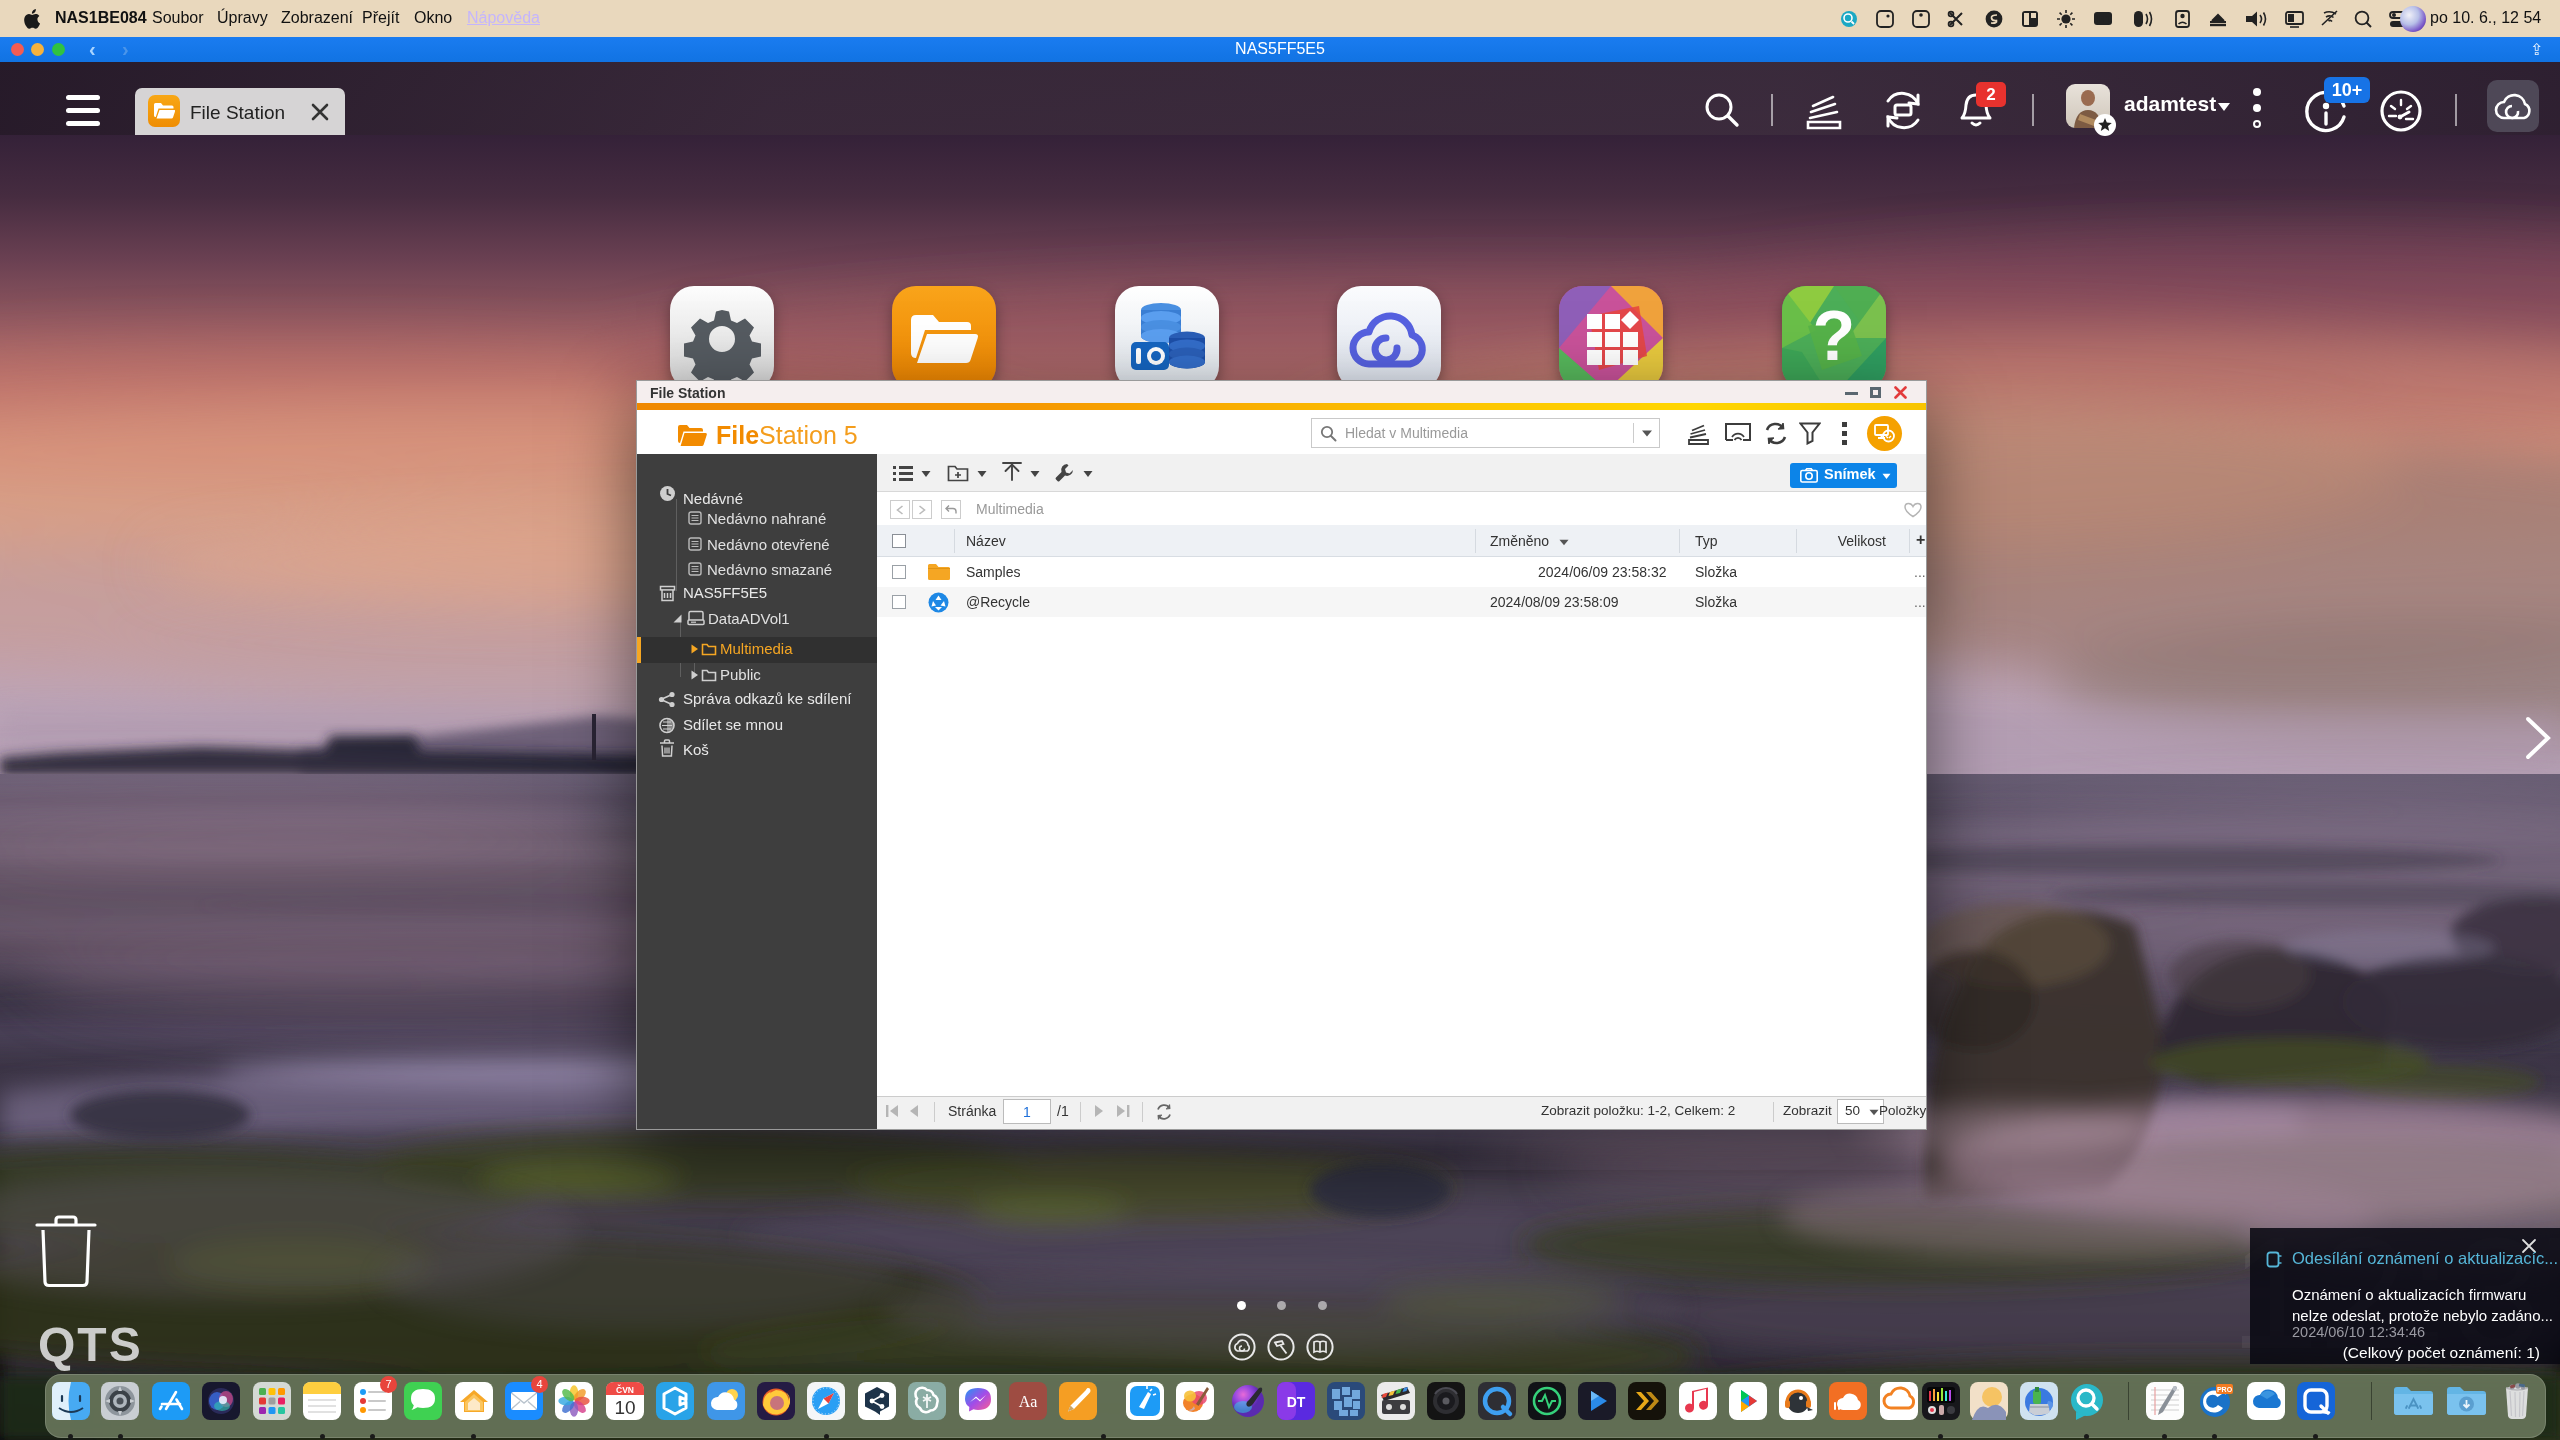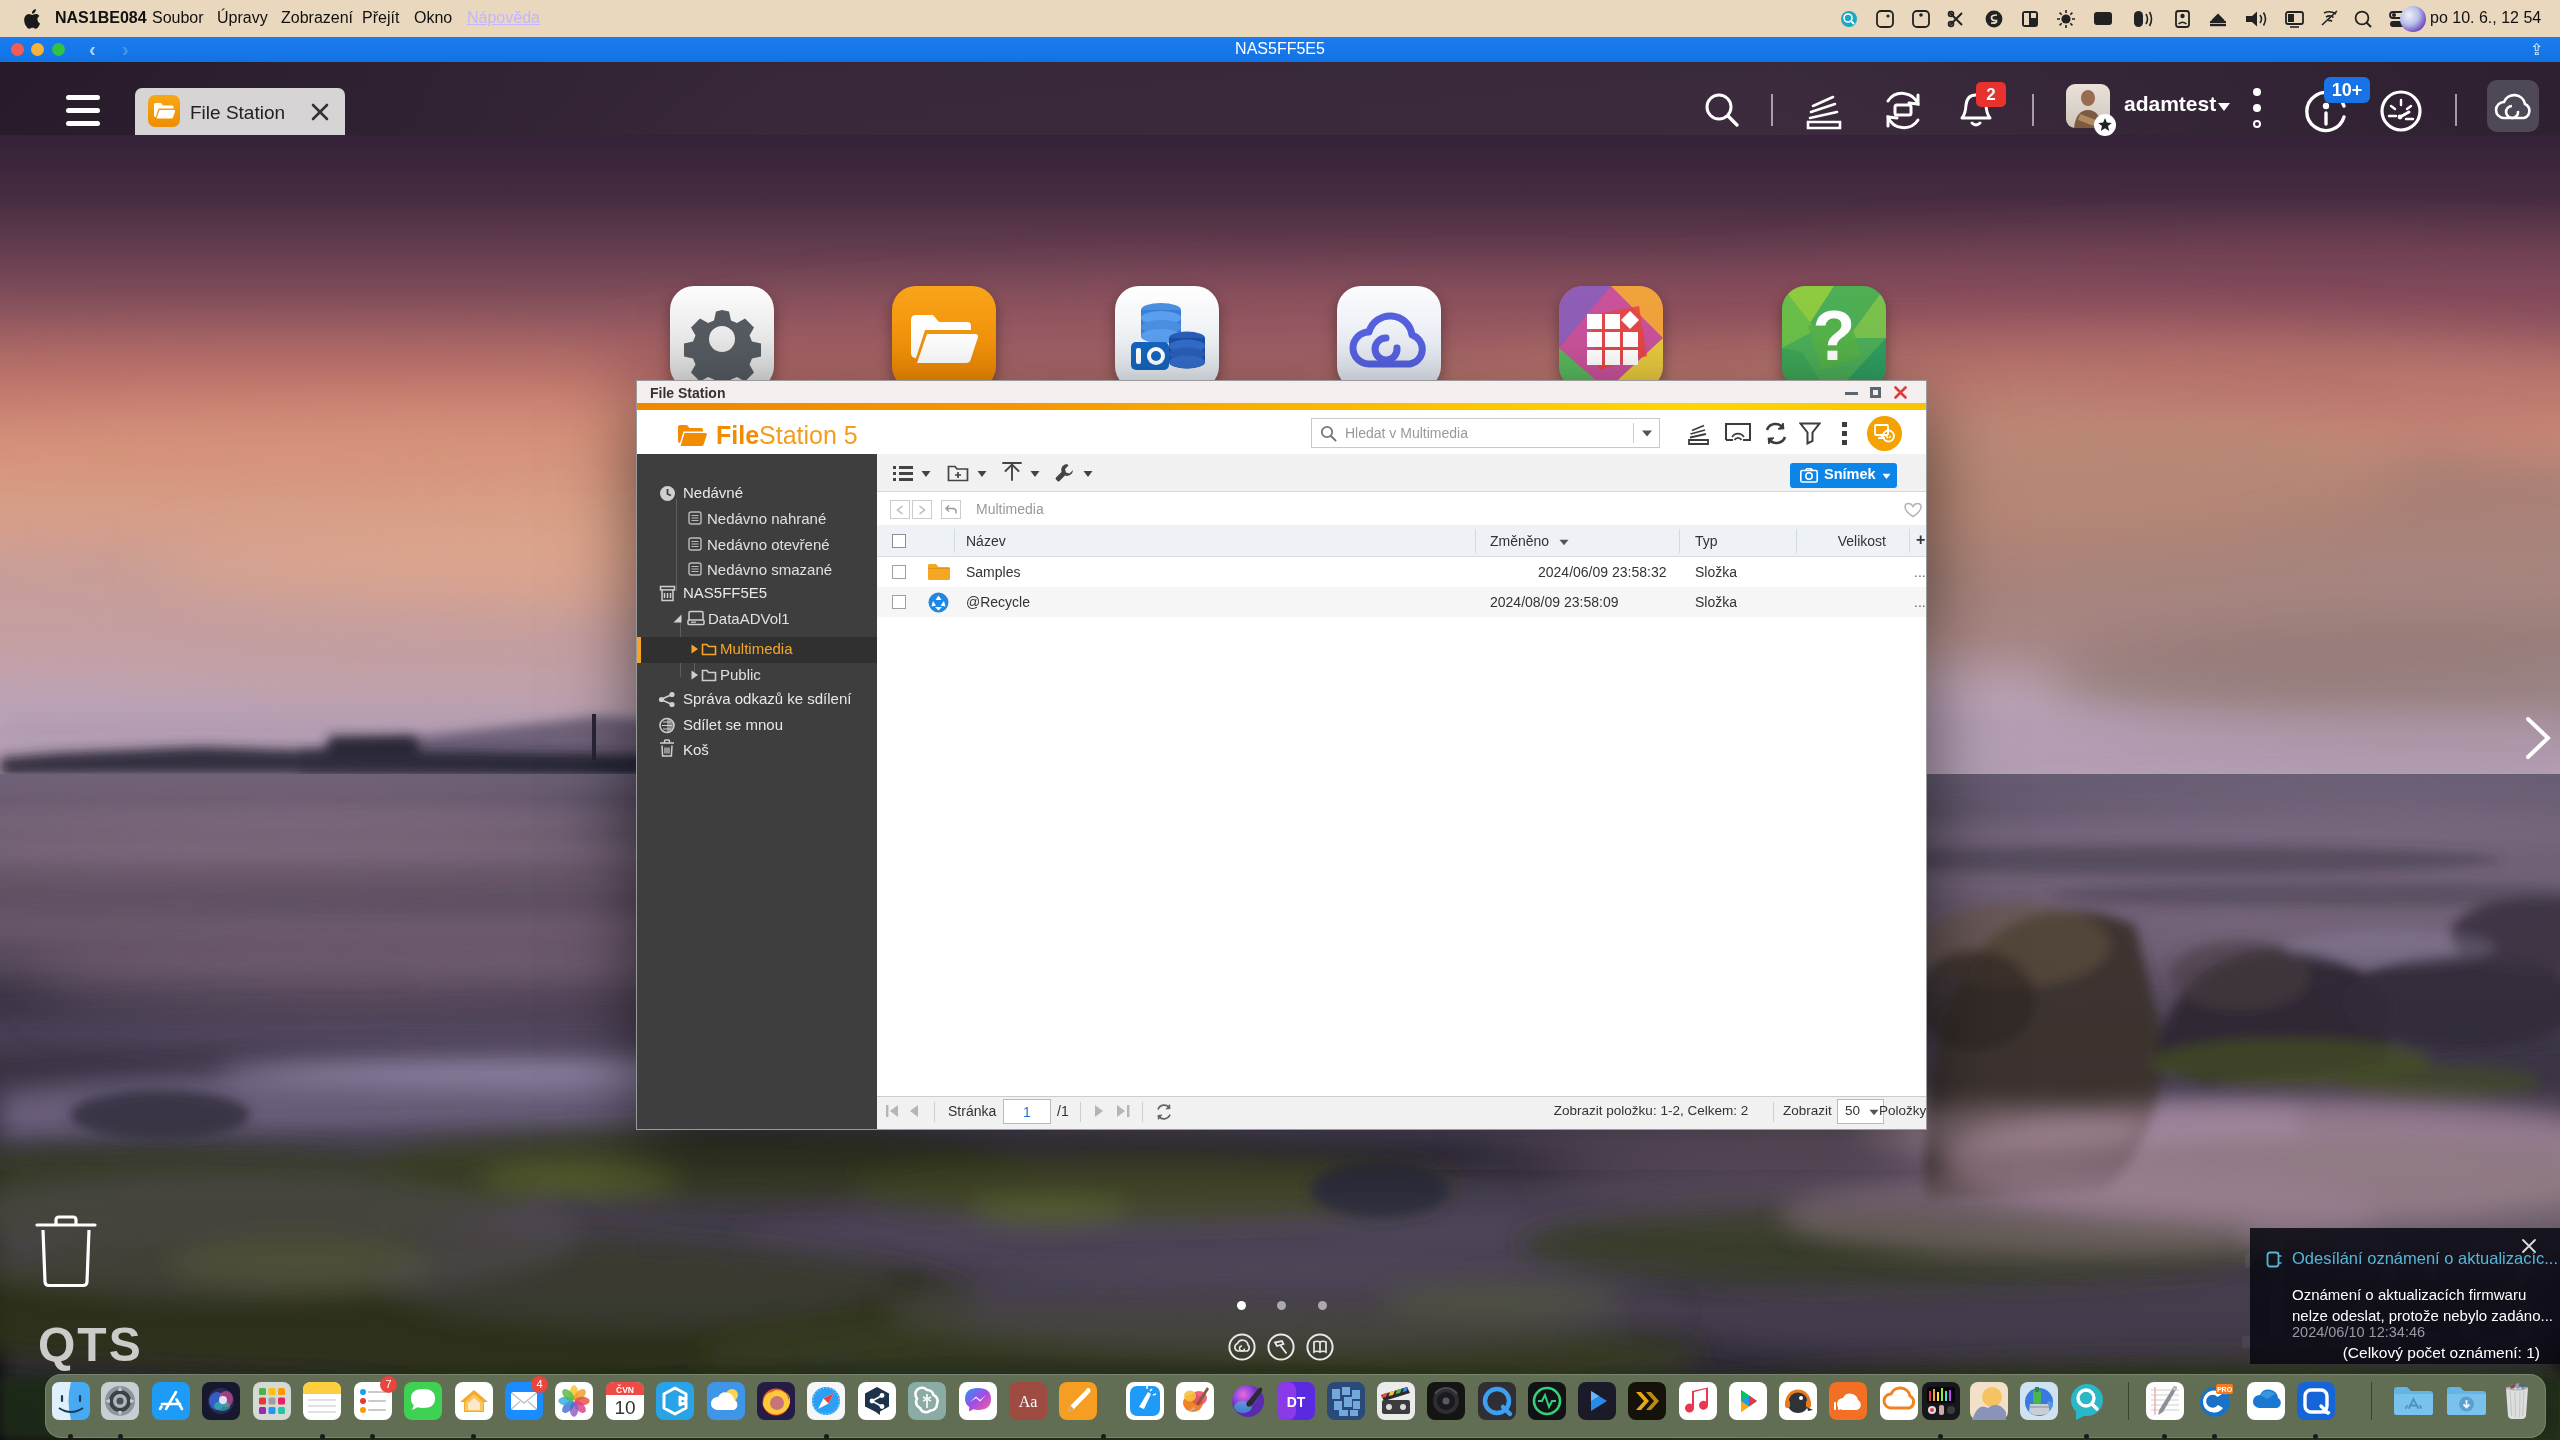--- a/index.html
+++ b/index.html
@@ -465,21 +465,21 @@
       </svg>
 
 <div class="abs" style="left:0;top:73px;width:240px;height:675px;background:#3e3e3e;"></div>
 <div class="abs" style="left:39px;top:118px;width:1px;height:92px;background:#5f5f5f;"></div>
 <div class="abs" style="left:43px;top:240px;width:1px;height:56px;background:#5f5f5f;"></div>
 <div class="abs" style="left:57px;top:268px;width:1px;height:28px;background:#5f5f5f;"></div>
 <svg class="abs" style="left:22px;top:104px" width="17" height="17" viewBox="0 0 17 17">
         <circle cx="8.5" cy="8.5" r="7.5" fill="#cfcfcf"></circle>
         <path d="M8.5 4 L8.5 9 L12 10.5" stroke="#3e3e3e" stroke-width="1.8" fill="none"></path>
       </svg>
-<div class="abs" style="left:46px;top:103px;font-size:15px;color:#e8e8e8;">Nedávné</div>
+<div class="abs" style="left:46px;top:109px;font-size:15px;color:#e8e8e8;">Nedávné</div>
 <svg class="abs" style="left:51px;top:130px" width="14" height="14" viewBox="0 0 14 14">
         <rect x="1" y="1" width="12" height="12" rx="2" fill="none" stroke="#bbb" stroke-width="1.4"></rect>
         <path d="M3.5 4.5 L10.5 4.5 M3.5 7 L10.5 7 M3.5 9.5 L10.5 9.5" stroke="#bbb" stroke-width="1.2"></path>
       </svg>
 <div class="abs" style="left:70px;top:129px;font-size:15px;color:#e0e0e0;">Nedávno nahrané</div>
 <svg class="abs" style="left:51px;top:156px" width="14" height="14" viewBox="0 0 14 14">
         <rect x="1" y="1" width="12" height="12" rx="2" fill="none" stroke="#bbb" stroke-width="1.4"></rect>
         <path d="M3.5 4.5 L10.5 4.5 M3.5 7 L10.5 7 M3.5 9.5 L10.5 9.5" stroke="#bbb" stroke-width="1.2"></path>
       </svg>
 <div class="abs" style="left:70px;top:155px;font-size:15px;color:#e0e0e0;">Nedávno otevřené</div>
@@ -687,21 +687,21 @@
       </svg>
 <div class="abs" style="left:505px;top:721px;width:1px;height:20px;background:#ccc;"></div>
 <svg class="abs" style="left:518px;top:722px" width="18" height="18" viewBox="0 0 18 18">
         <g fill="none" stroke="#666" stroke-width="1.8">
           <path d="M3 6.5 A6.5 6.5 0 0 1 14.5 5"></path>
           <path d="M15 11.5 A6.5 6.5 0 0 1 3.5 13"></path>
           <path d="M14.5 1.5 L14.8 5.5 L11 5.8" fill="#666" stroke-width="1.2"></path>
           <path d="M3.5 16.5 L3.2 12.5 L7 12.2" fill="#666" stroke-width="1.2"></path>
         </g>
       </svg>
-<div class="abs" style="left:904px;top:722px;width:220px;text-align:center;font-size:13.5px;color:#333;white-space:nowrap;">Zobrazit položku: 1-2, Celkem: 2</div>
+<div class="abs" style="left:904px;top:722px;width:220px;text-align:left;font-size:13.5px;color:#333;white-space:nowrap;">Zobrazit položku: 1-2, Celkem: 2</div>
 <div class="abs" style="left:1136px;top:721px;width:1px;height:20px;background:#ccc;"></div>
 <div class="abs" style="left:1146px;top:722px;font-size:13.5px;color:#333;">Zobrazit</div>
 <div class="abs" style="left:1200px;top:718px;width:47px;height:25px;border:1px solid #bbb;background:#fff;box-sizing:border-box;"></div>
 <div class="abs" style="left:1208px;top:722px;font-size:13.5px;color:#333;">50</div>
 <svg class="abs" style="left:1232px;top:728px" width="10" height="7" viewBox="0 0 10 7">
         <path d="M0.5 0.8 L5 6.2 L9.5 0.8 Z" fill="#555"></path>
       </svg>
 <div class="abs" style="left:1242px;top:722px;font-size:13.5px;color:#333;">Položky</div>
 </div>
 

